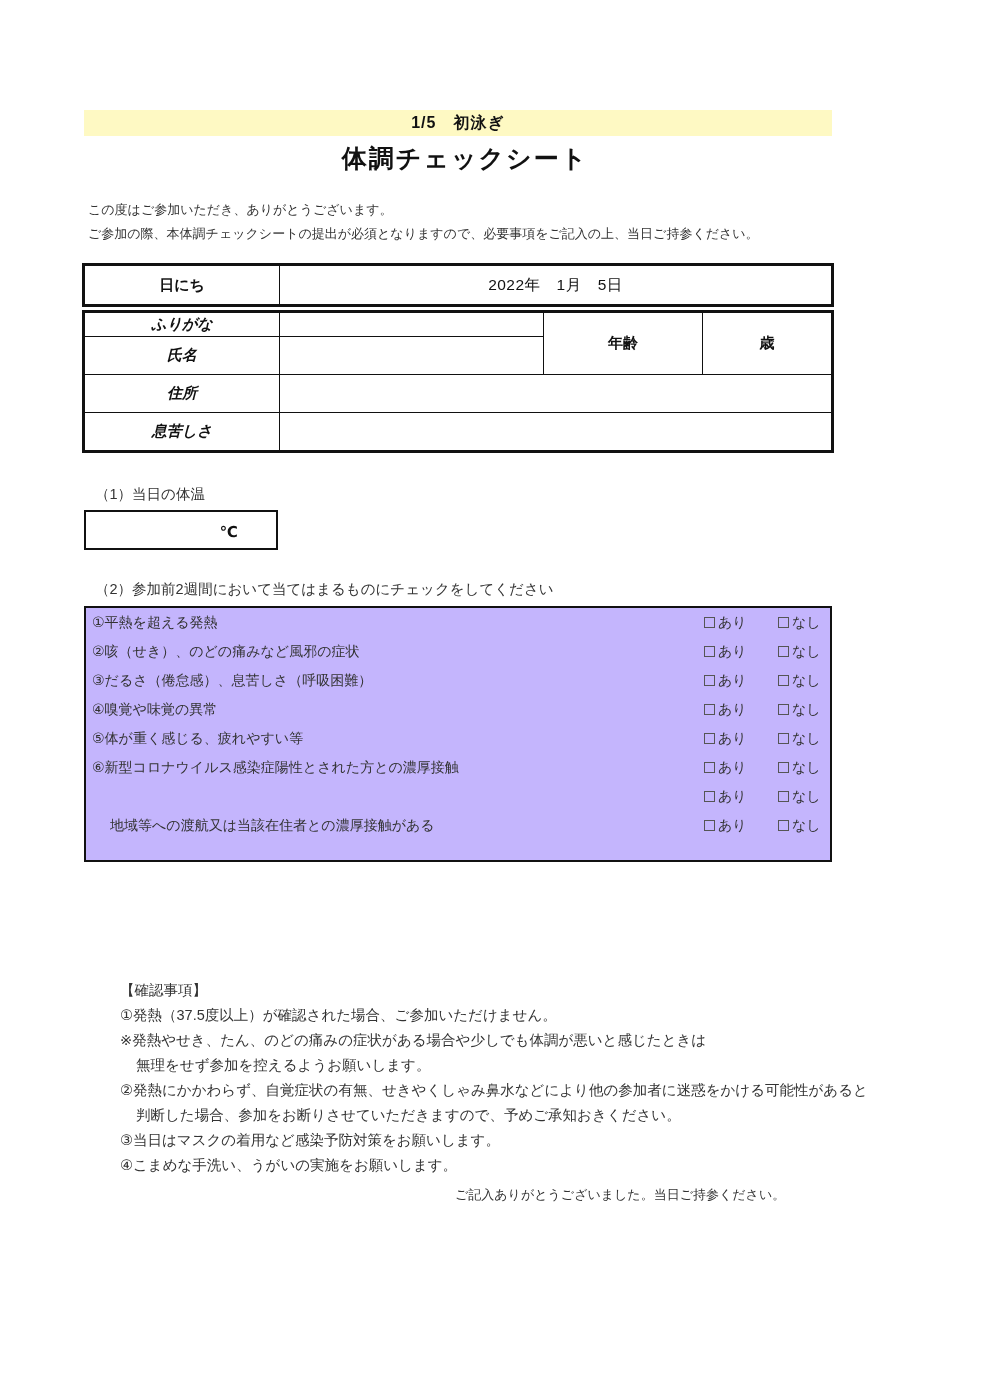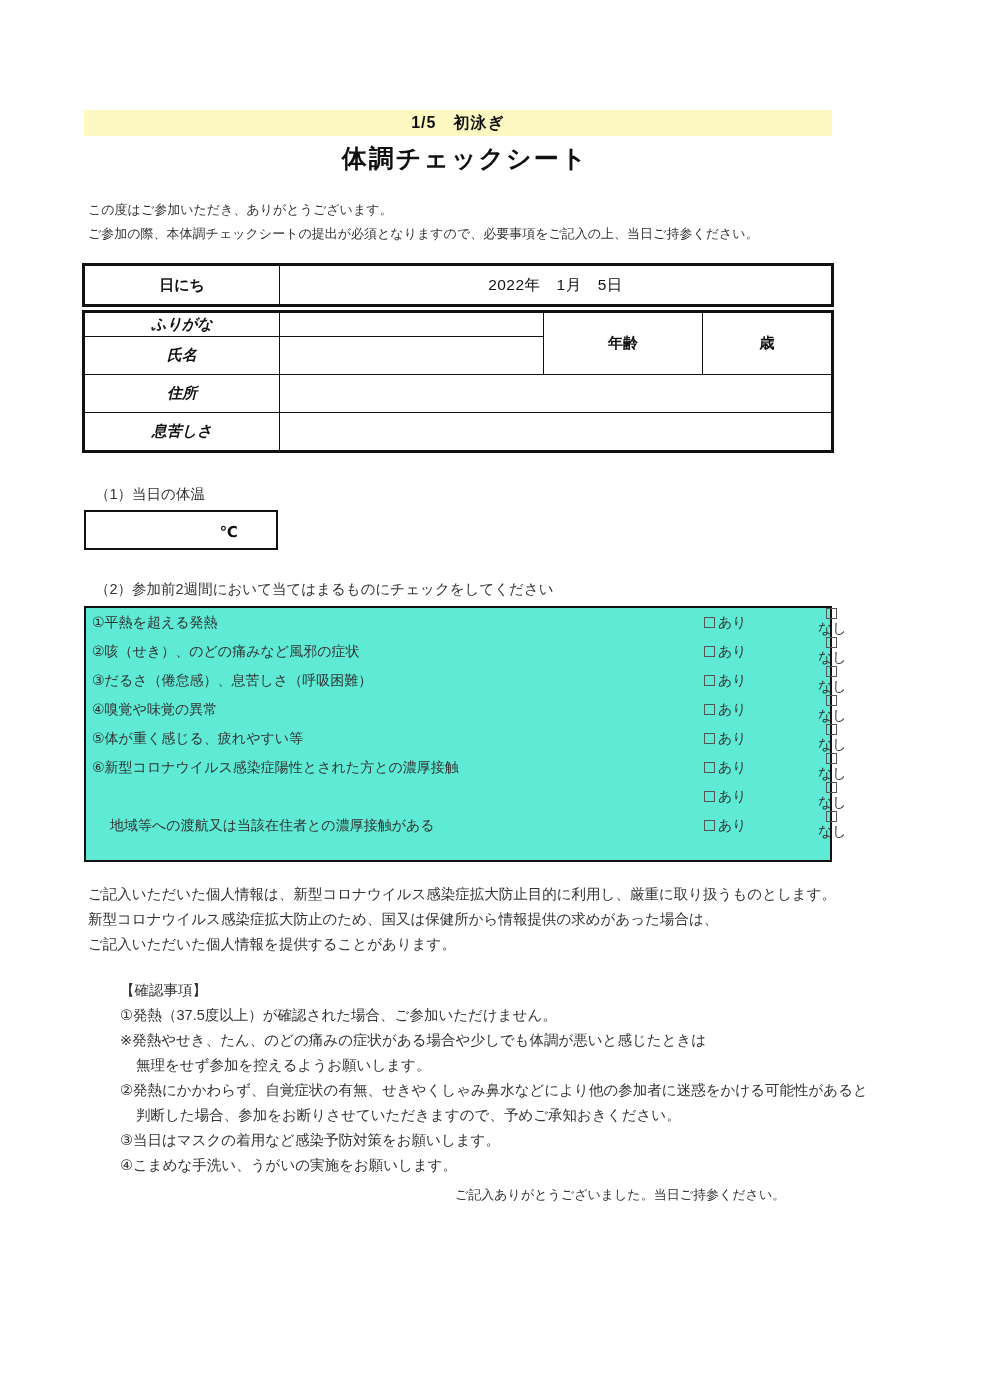--- a/index.html
+++ b/index.html
@@ -149,21 +149,21 @@
 
   
   #check-box {
     position: absolute;
     left: 84px;
     top: 606px;
     width: 748px;
     height: 256px;
     border: 2.2px solid #111;
     box-sizing: border-box;
-    background: #5eead4;
+    background: #c4b5fd;
   }
   .check-row {
     position: relative;
     height: 29px;
     display: flex;
     align-items: center;
   }
   .check-text {
     position: absolute;
     left: 6px;
@@ -175,21 +175,21 @@
   .opt {
     position: absolute;
     font-size: 14px;
     color: #333;
     white-space: nowrap;
     display: flex;
     align-items: center;
     gap: 1px;
   }
   .opt.yes { left: 618px; }
-  .opt.no  { left: 732px; flex-direction: column; }
+  .opt.no  { left: 692px; }
   .cbox {
     display: inline-block;
     width: 11px;
     height: 11px;
     border: 1px solid #555;
     box-sizing: border-box;
     margin-right: 2px;
   }
 
   
@@ -350,25 +350,20 @@
           <span class="cbox"></span>
           <span>あり</span>
         </label>
         <label class="opt no">
           <span class="cbox"></span>
           <span>なし</span>
         </label>
       </div>
     </div>
 
-  <div class="para" id="privacy">
-    <div>ご記入いただいた個人情報は、新型コロナウイルス感染症拡大防止目的に利用し、厳重に取り扱うものとします。</div>
-    <div>新型コロナウイルス感染症拡大防止のため、国又は保健所から情報提供の求めがあった場合は、</div>
-    <div>ご記入いただいた個人情報を提供することがあります。</div>
-  </div>
 
   <div class="para" id="confirm">
     <div>【確認事項】</div>
     <div>①発熱（37.5度以上）が確認された場合、ご参加いただけません。</div>
     <div>※発熱やせき、たん、のどの痛みの症状がある場合や少しでも体調が悪いと感じたときは</div>
     <div class="ind">無理をせず参加を控えるようお願いします。</div>
     <div>②発熱にかかわらず、自覚症状の有無、せきやくしゃみ鼻水などにより他の参加者に迷惑をかける可能性があると</div>
     <div class="ind">判断した場合、参加をお断りさせていただきますので、予めご承知おきください。</div>
     <div>③当日はマスクの着用など感染予防対策をお願いします。</div>
     <div>④こまめな手洗い、うがいの実施をお願いします。</div>

